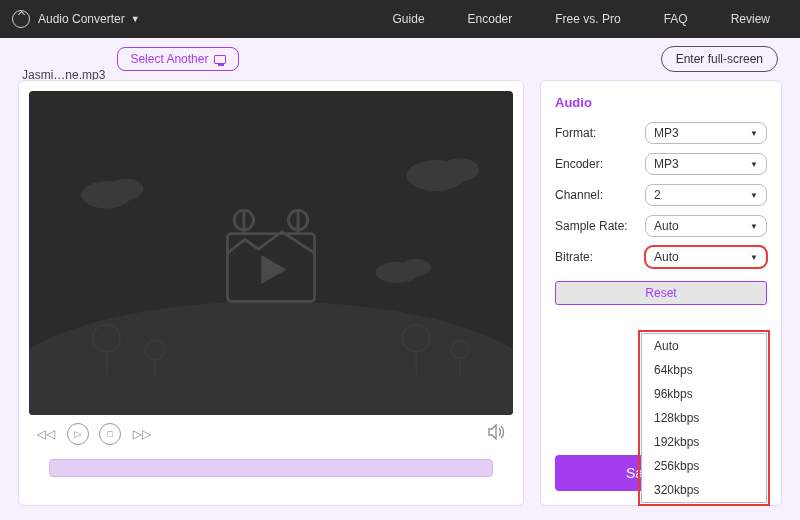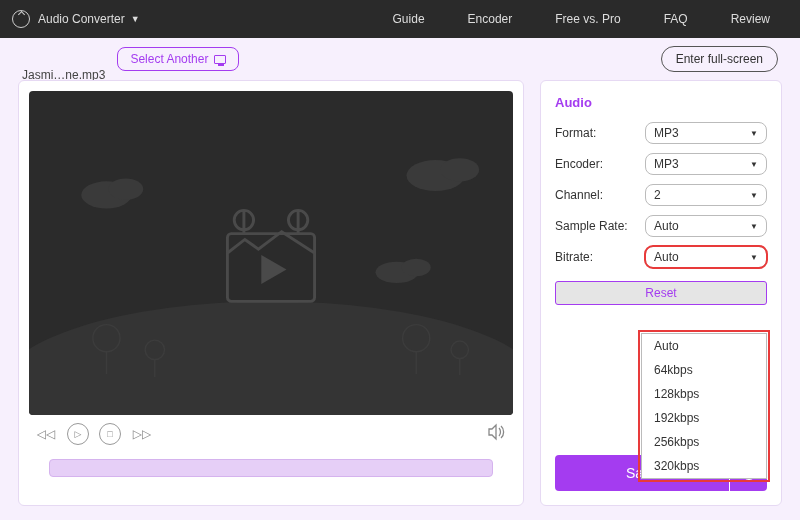--- a/index.html
+++ b/index.html
@@ -167,20 +167,21 @@
           <span>Auto</span>
           <span class="arrow">▼</span>
         </div>
     </div>
 
     <button class="reset-btn">Reset</button>
 
     <div class="dropdown">
       <div>Auto</div>
       <div>64kbps</div>
+      <div>96kbps</div>
       <div>128kbps</div>
       <div>192kbps</div>
       <div>256kbps</div>
       <div>320kbps</div>
     </div>
 
     <div class="footer">
       <div class="save-btn">Save</div>
       <div class="save-ext">
         <div class="clock-icon"></div>

